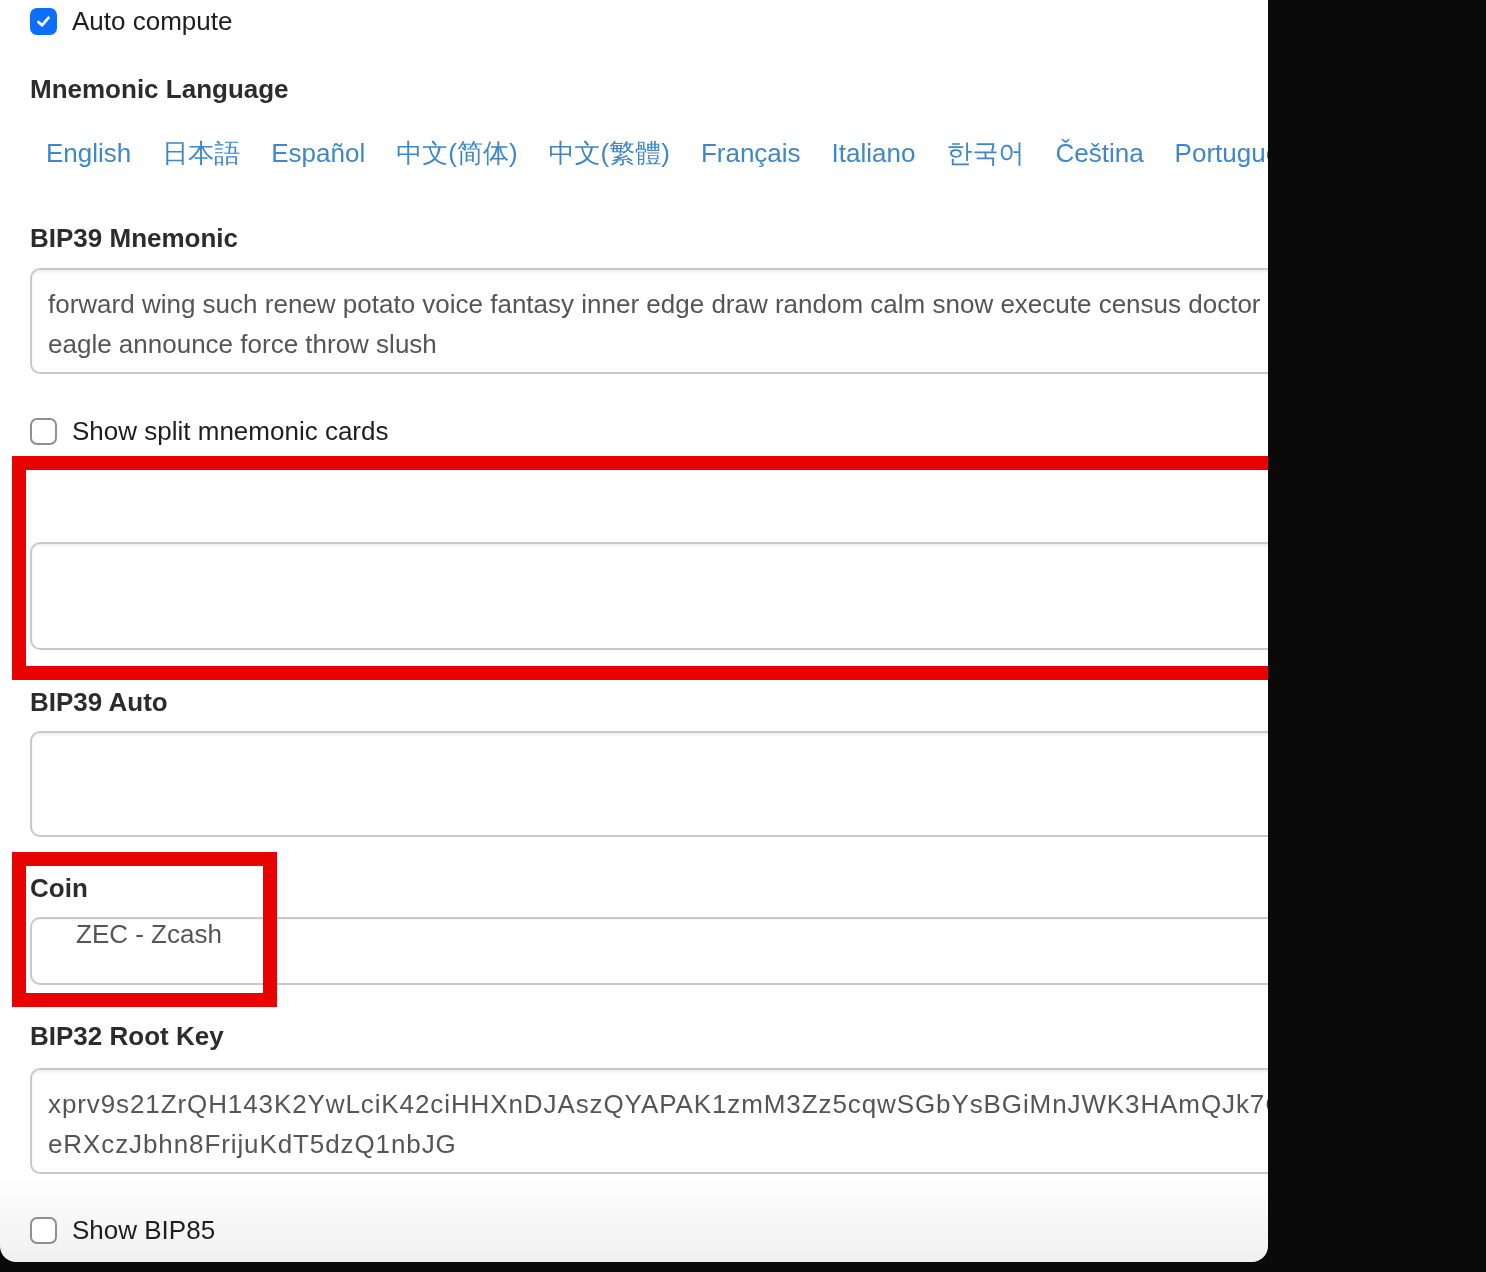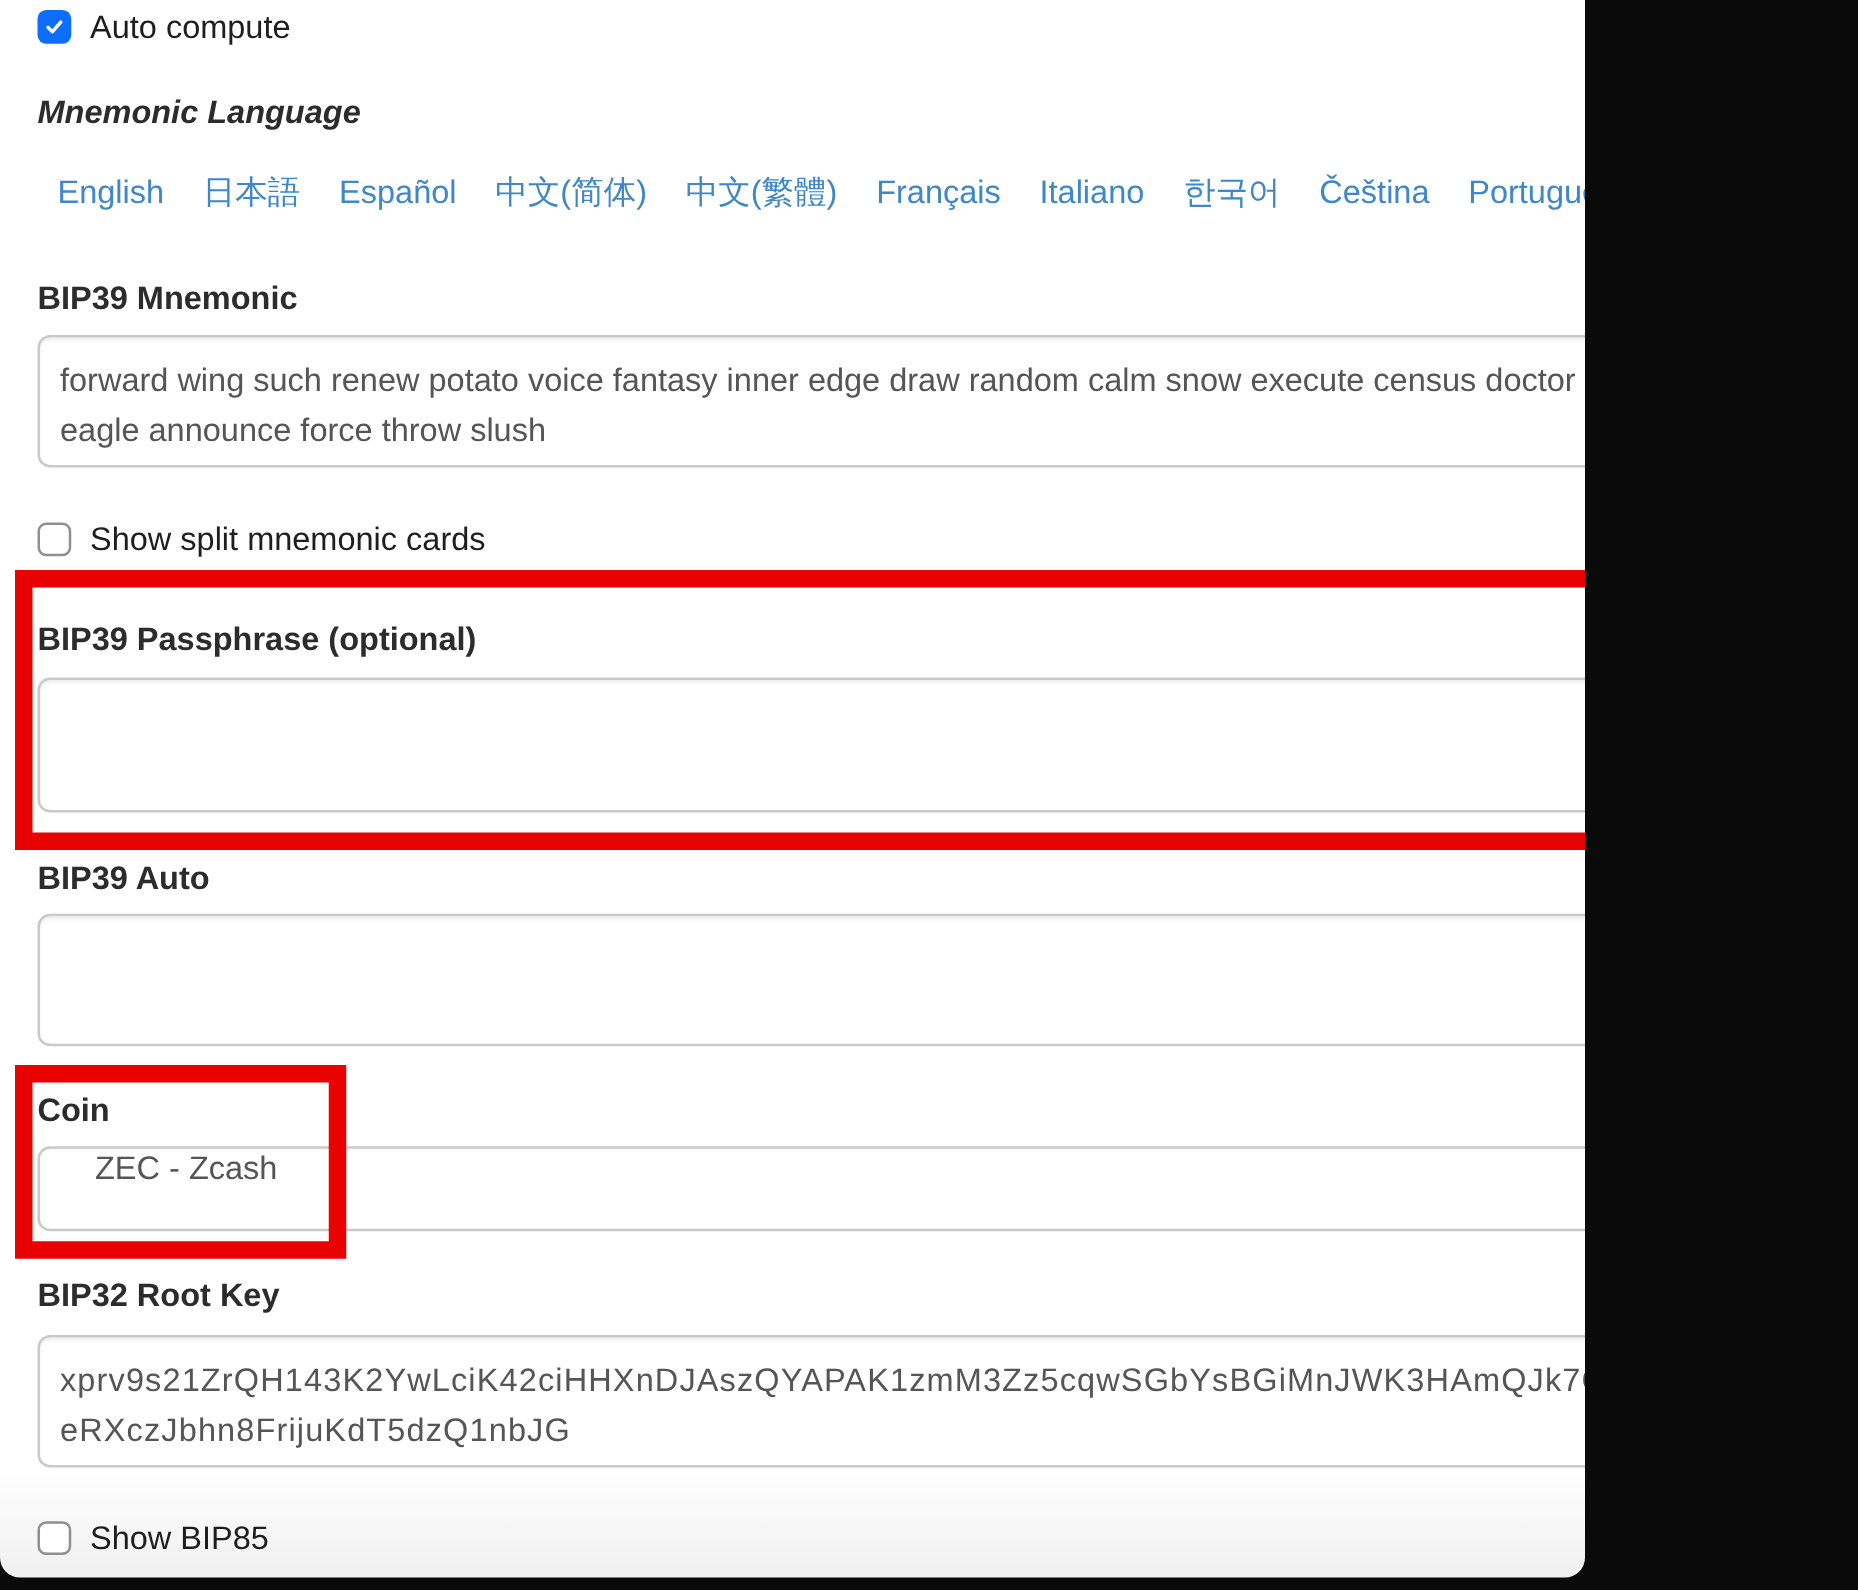--- a/index.html
+++ b/index.html
@@ -89,21 +89,21 @@
 
     <div class="check-row" style="top:6px;">
       <span class="cb checked">
         <svg width="17" height="17" viewBox="0 0 16 16">
           <polyline points="3.2,8.4 6.6,11.6 12.8,4.4" fill="none" stroke="#ffffff" stroke-width="2.6" stroke-linecap="round" stroke-linejoin="round"></polyline>
         </svg>
       </span>
       <span class="check-label">Auto compute</span>
     </div>
 
-    <div class="heading" style="top:75px;font-style:italic;">Mnemonic Language</div>
+    <div class="heading" style="top:75px;">Mnemonic Language</div>
 
     <div class="lang-row" style="top:137px;">
       <a class="lang">English</a>
       <a class="lang">日本語</a>
       <a class="lang">Español</a>
       <a class="lang">中文(简体)</a>
       <a class="lang">中文(繁體)</a>
       <a class="lang">Français</a>
       <a class="lang">Italiano</a>
       <a class="lang">한국어</a>
@@ -118,21 +118,20 @@
       <svg class="resize-handle" width="16" height="16" viewBox="0 0 16 16">
         <path d="M15 6 L6 15 M15 11 L11 15" stroke="#8a8a8a" stroke-width="1.6" fill="none"></path>
       </svg>
     </div>
 
     <div class="check-row" style="top:416px;">
       <span class="cb unchecked"></span>
       <span class="check-label">Show split mnemonic cards</span>
     </div>
 
-    <div class="heading" style="top:497px;">BIP39 Passphrase (optional)</div>
 
     <div class="ta" style="top:542px;height:108px;">
       <div></div>
       <svg class="resize-handle" width="16" height="16" viewBox="0 0 16 16">
         <path d="M15 6 L6 15 M15 11 L11 15" stroke="#8a8a8a" stroke-width="1.6" fill="none"></path>
       </svg>
     </div>
 
     <div class="heading" style="top:688px;">BIP39 Auto</div>
 

